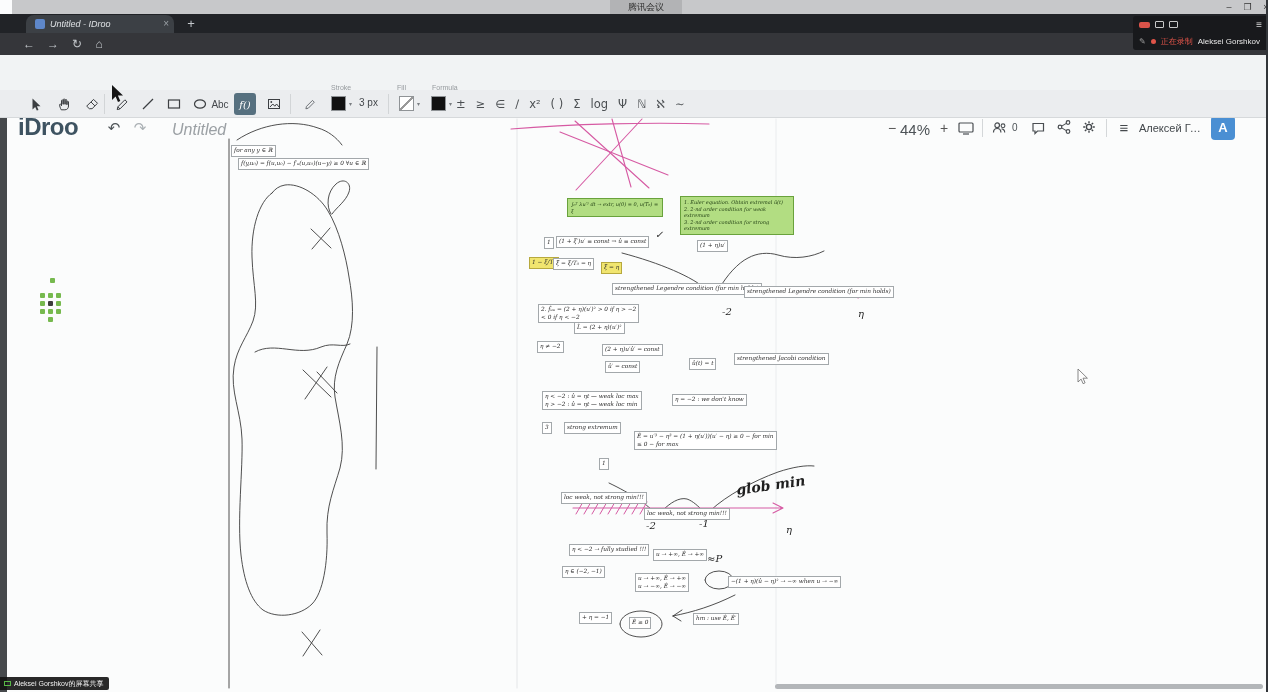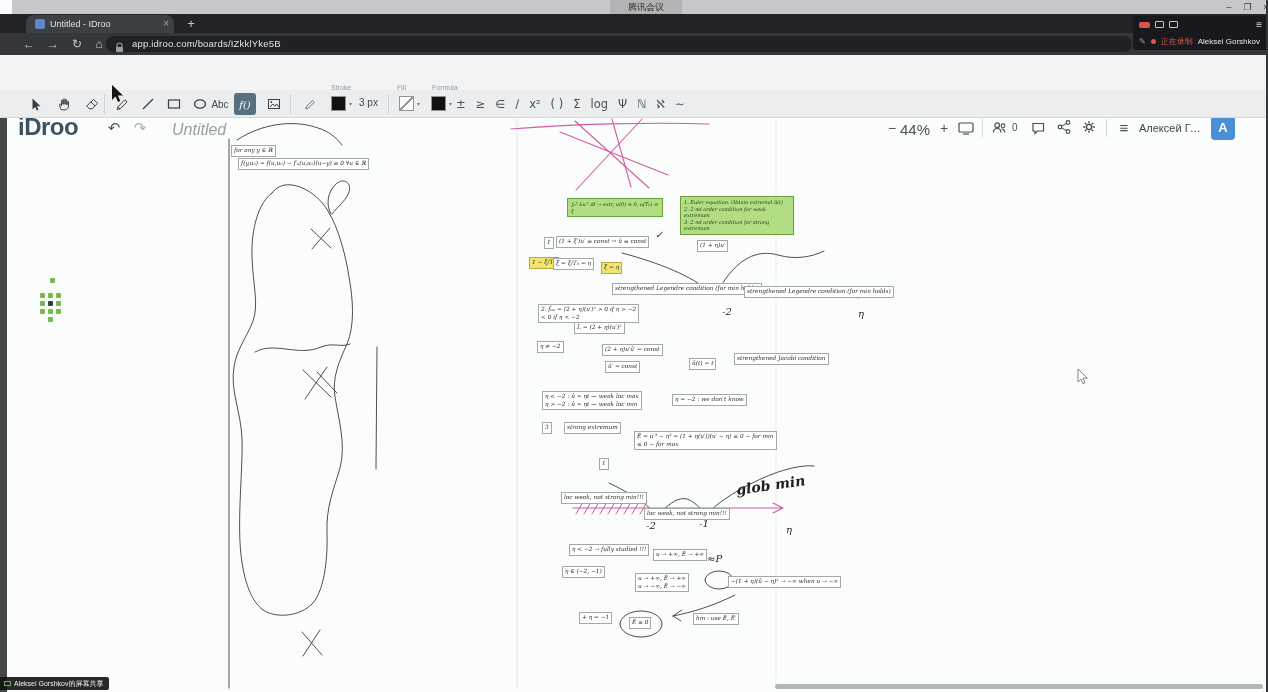--- a/index.html
+++ b/index.html
@@ -10,21 +10,21 @@
   #topbar{position:absolute;left:12px;top:0;width:1268px;height:14px;background:#c7c8ca;z-index:55}
   #topbar .mt-chip{position:absolute;left:50%;transform:translateX(-50%);top:0;height:14px;line-height:14px;
     padding:0 18px;background:#b2b3b5;font-size:9px;color:#2d2d2d}
   #topbar .mt-controls{position:absolute;right:6px;top:0;height:14px;line-height:14px;font-size:9px;color:#333}
   #topbar .mt-controls span{display:inline-block;width:16px;text-align:center;cursor:default}
 
   
   #tabstrip{position:absolute;left:0;top:14px;width:1268px;height:19px;background:#212327;z-index:10}
   #tab{position:absolute;left:26px;top:1px;width:148px;height:18px;background:#3c4045;border-radius:8px 8px 0 0}
   #tab .favicon{position:absolute;left:9px;top:4px;width:10px;height:10px;background:#5e87c9;border-radius:2px}
-  #tab .tab-title{position:absolute;left:24px;top:0;height:18px;line-height:18px;font-size:9px;color:#dfe2e5;
+  #tab .tab-title{position:absolute;left:24px;top:0;height:18px;line-height:18px;font-size:9px;font-style:italic;color:#dfe2e5;
     width:110px;white-space:nowrap;overflow:hidden;text-overflow:ellipsis}
   #tab .tab-close{position:absolute;right:5px;top:0;height:18px;line-height:17px;font-size:10px;color:#9aa0a5}
   #newtab{position:absolute;left:182px;top:1px;width:18px;height:18px;line-height:17px;text-align:center;font-size:13px;color:#c4c8cc}
 
   
   #urlrow{position:absolute;left:0;top:33px;width:1268px;height:22px;background:#35363a;z-index:10}
   #urlrow .nav{position:absolute;top:0;width:18px;height:22px;line-height:22px;text-align:center;font-size:12px;color:#c3c7cb}
   #omnibox{position:absolute;left:106px;top:3px;width:1026px;height:16px;background:#1f2124;border-radius:8px}
   #omnibox .lockwrap{position:absolute;left:9px;top:3px}
   #omnibox .url{position:absolute;left:26px;top:0;height:16px;line-height:16px;font-size:9.5px;color:#e3e6e9;letter-spacing:.2px}
@@ -116,29 +116,20 @@
     <span class="tab-close">×</span>
   </div>
   <div id="newtab">+</div>
 </div>
 
 <div id="urlrow">
   <span class="nav" style="left:20px">←</span>
   <span class="nav" style="left:44px">→</span>
   <span class="nav" style="left:68px">↻</span>
   <span class="nav" style="left:90px">⌂</span>
-  <div id="omnibox">
-    <span class="lockwrap">
-      <svg width="9" height="11" viewBox="0 0 9 11">
-          <path d="M2 5V3.5a2.5 2.5 0 0 1 5 0V5" fill="none" stroke="#9aa0a6" stroke-width="1.2"></path>
-          <rect x="1" y="5" width="7" height="5" rx="1" fill="#9aa0a6"></rect>
-        </svg>
-    </span>
-    <span class="url">app.idroo.com/boards/IZkklYke5B</span>
-  </div>
 </div>
 
 <div id="meetov">
   <div class="row">
     <span class="rec"></span>
     <span class="sq"></span>
     <span class="sq"></span>
     <span class="spacer"></span>
     <span class="menu">≡</span>
   </div>

